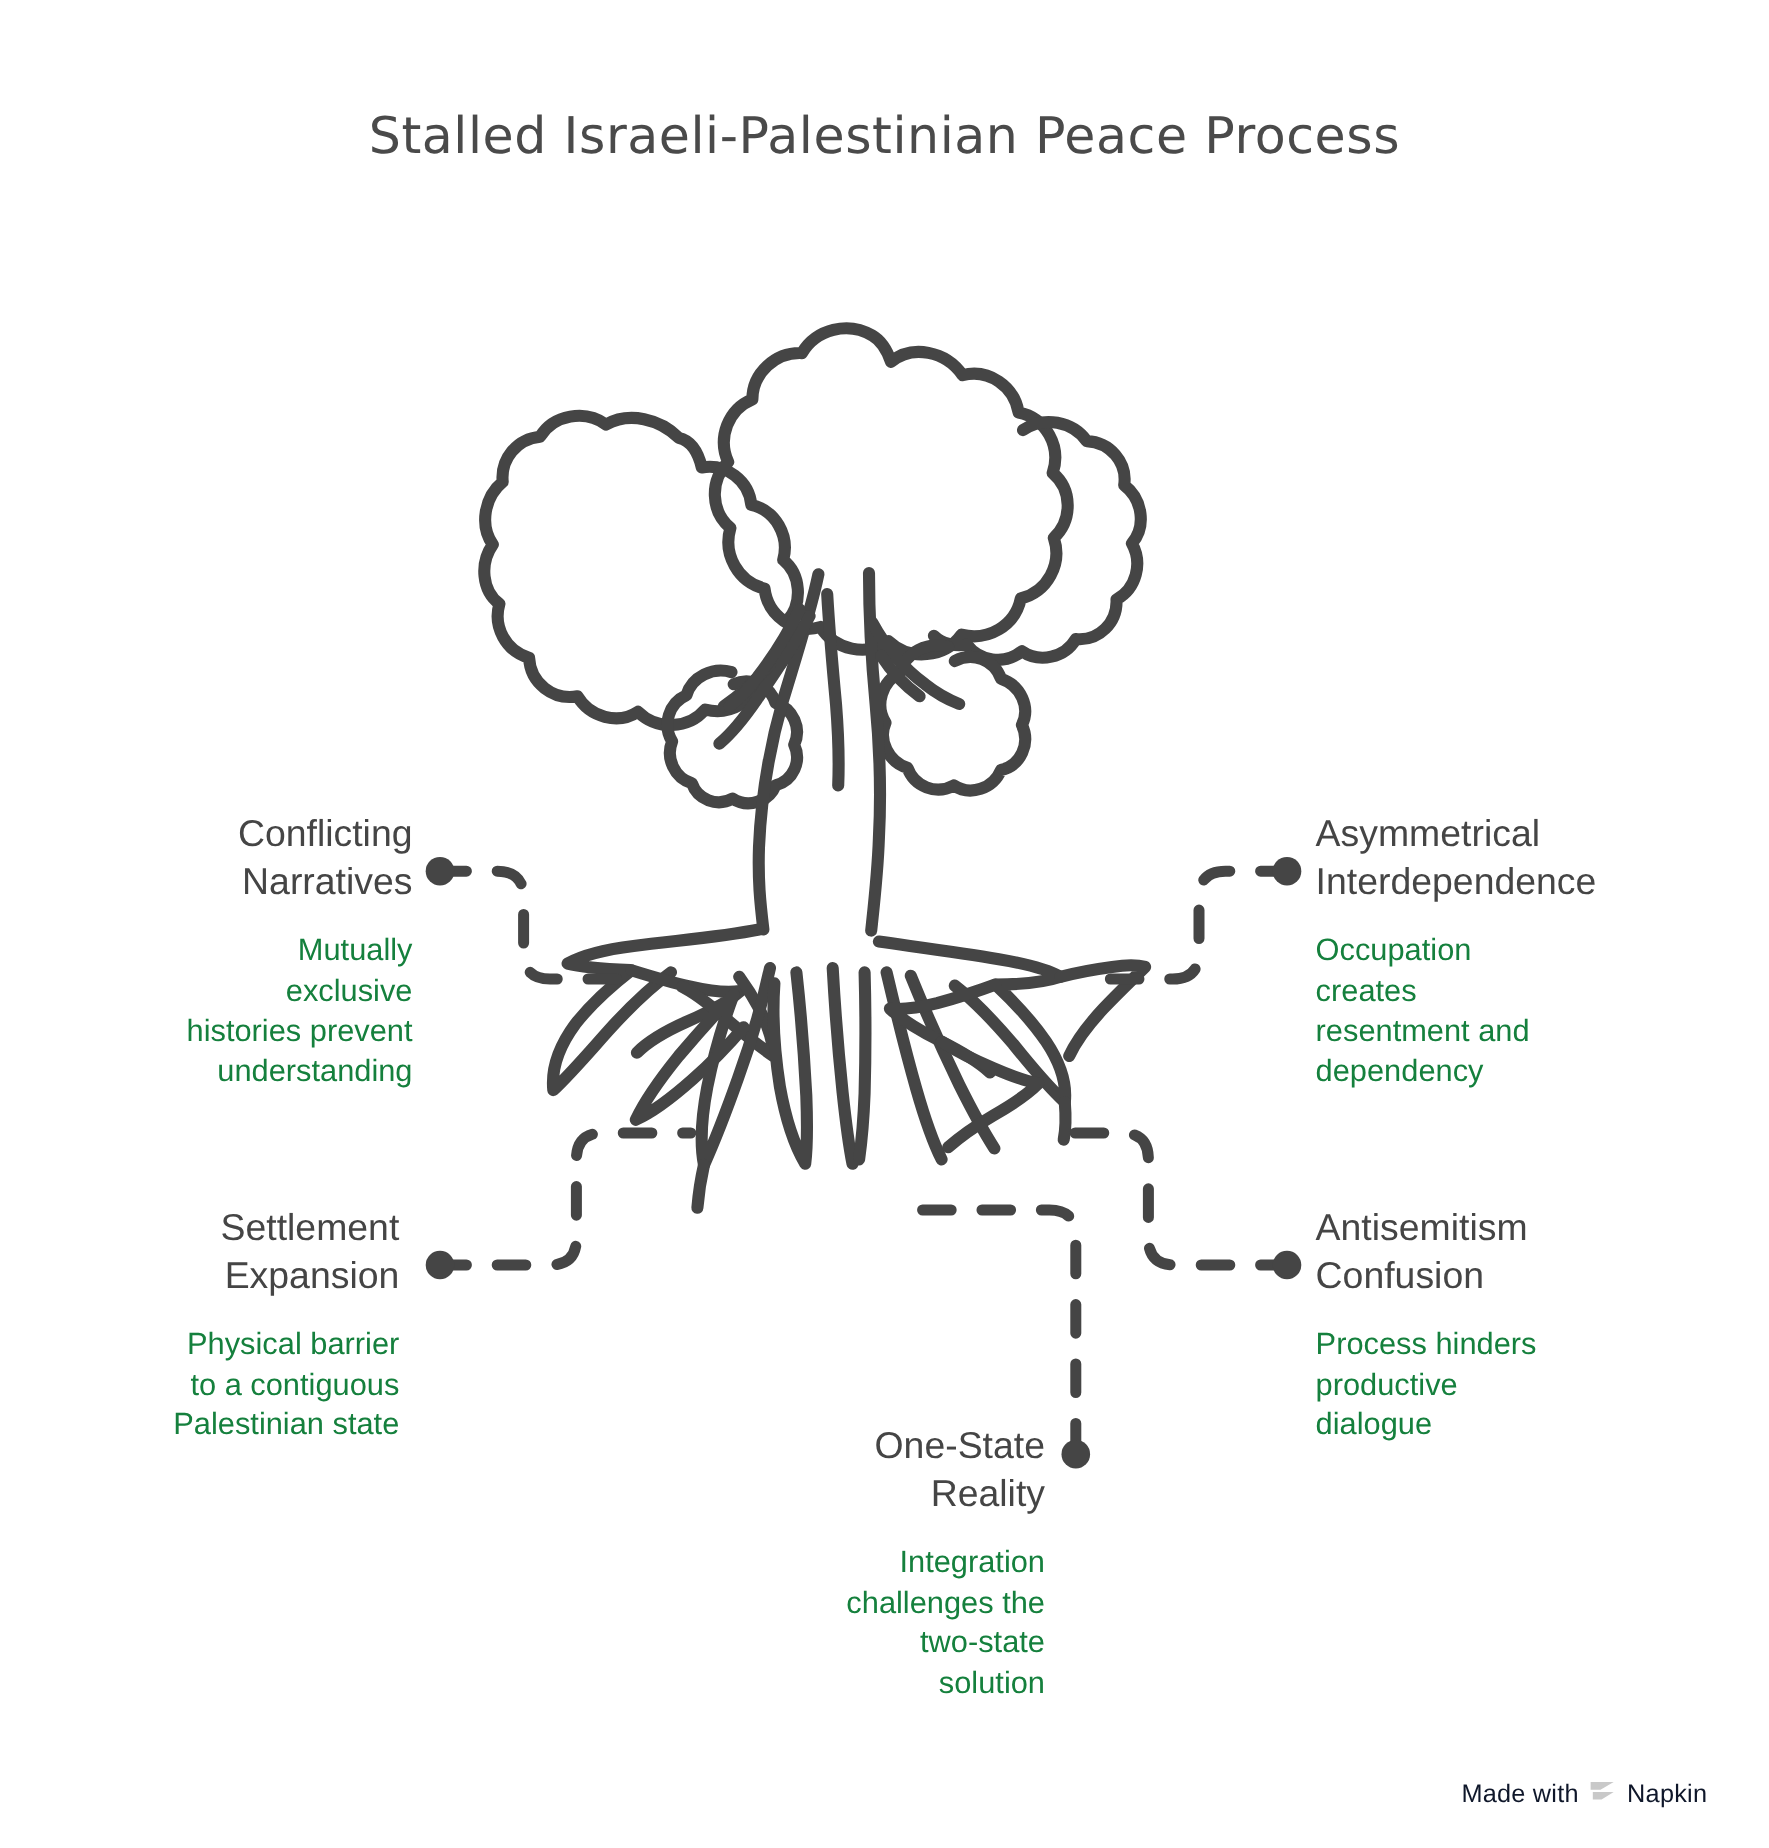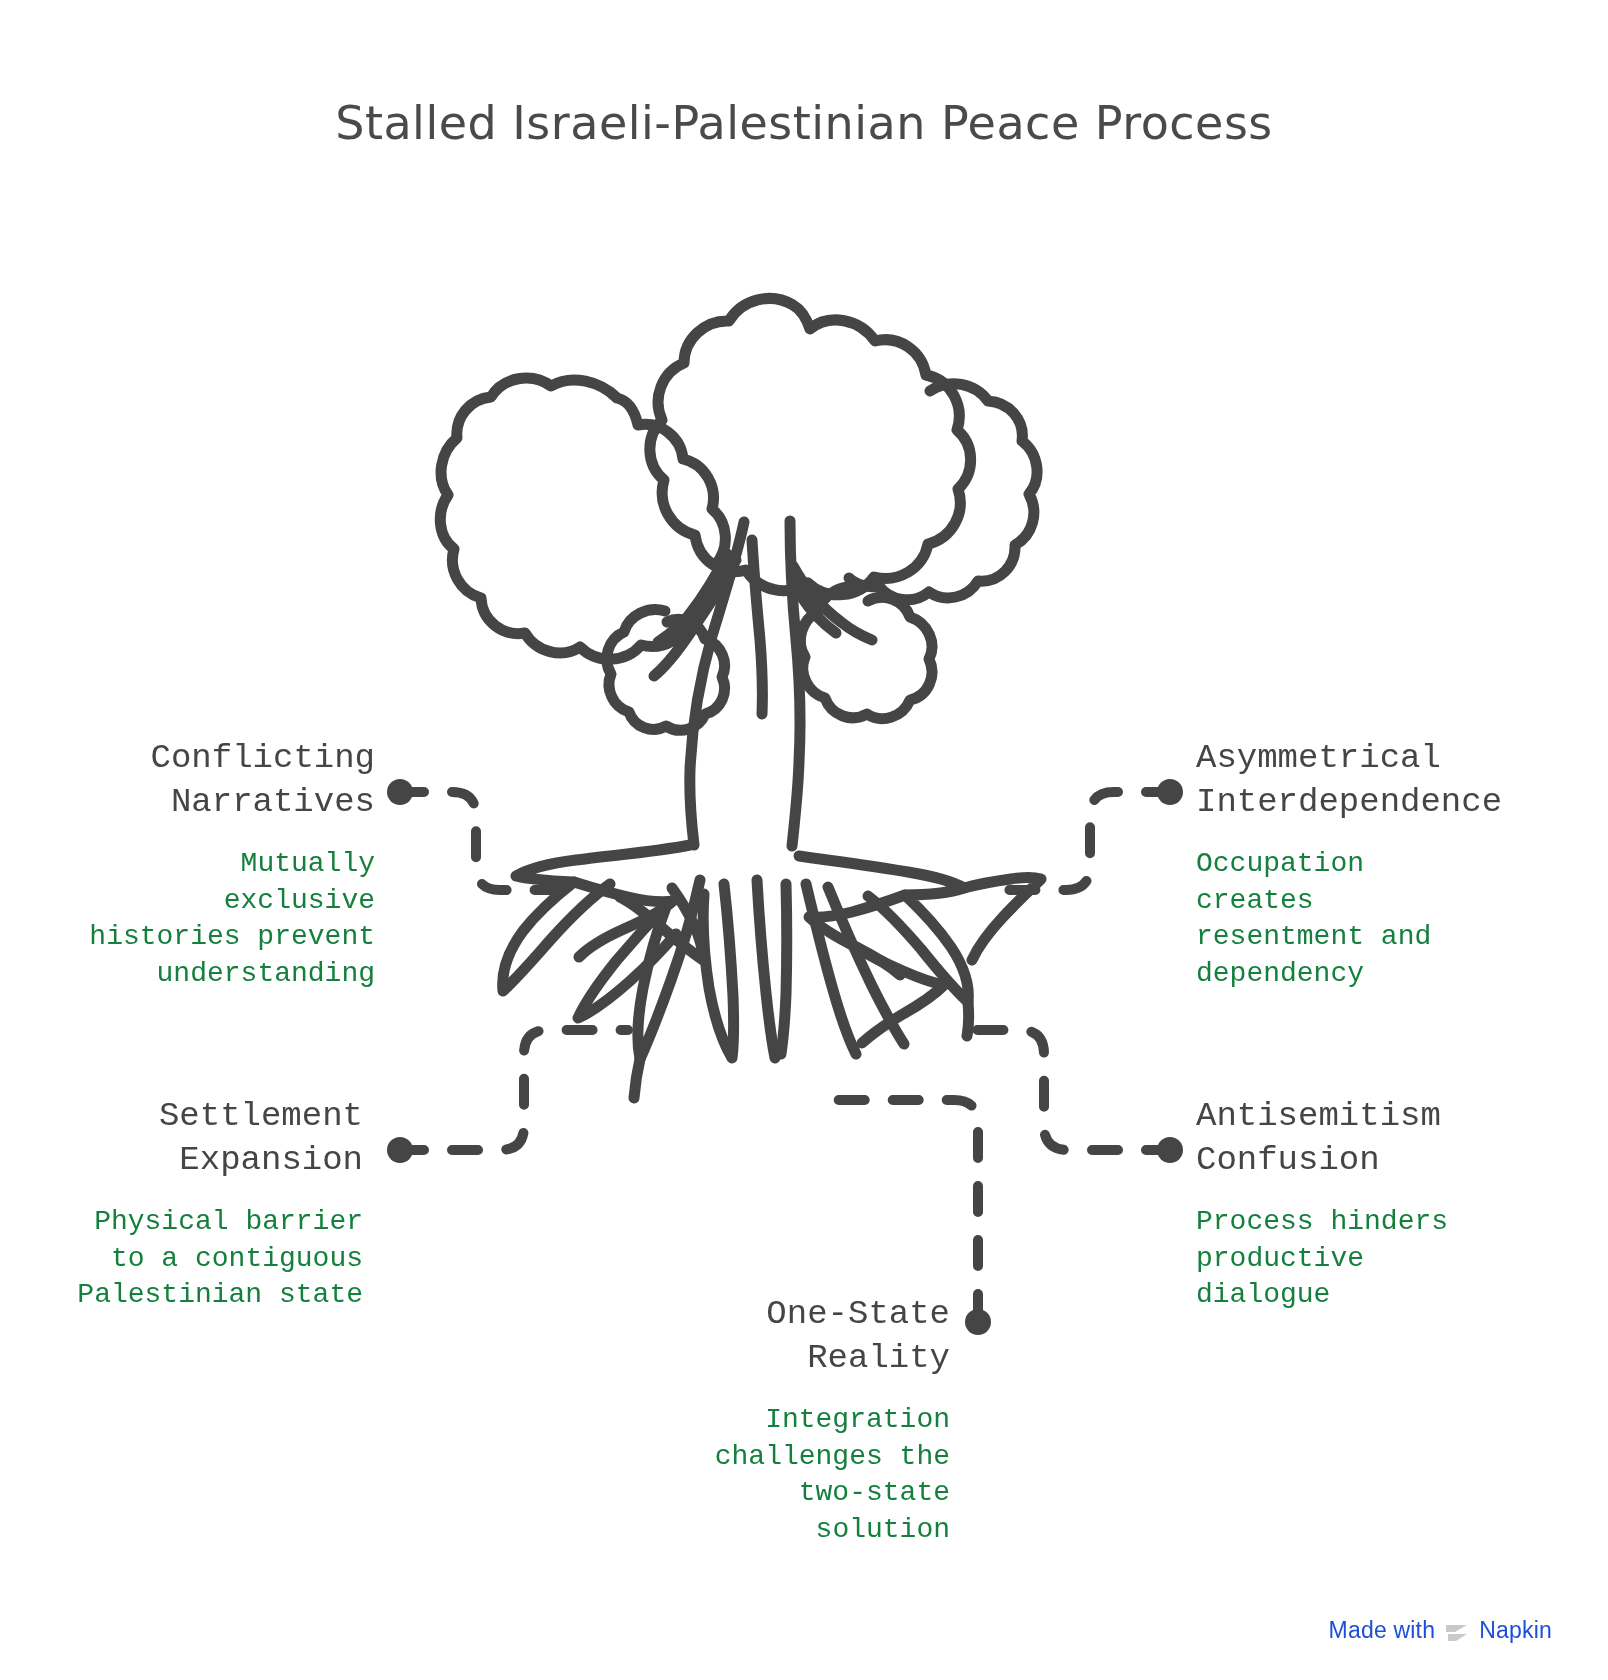--- a/index.html
+++ b/index.html
@@ -38,21 +38,21 @@
     left: 0;
     top: 0;
     width: 1608px;
     height: 1680px;
   }
 
   
   .node-label {
     position: absolute;
     color: #4a4a4a;
-    font-family: Liberation Mono, monospace;
+    font-family: Liberation Sans, sans-serif;
     line-height: 1.30;
   }
   .node-title {
     font-size: 34px;
     font-weight: 400;
     color: #454545;
     white-space: pre-line;
   }
   .node-desc {
     font-size: 28px;
@@ -63,23 +63,23 @@
   }
   .align-right { text-align: right; }
   .align-left  { text-align: left; }
 
   
   #watermark {
     position: absolute;
     right: 56px;
     bottom: 36px;
     display: flex;
-    align-items: flex-end;
+    align-items: flex-start;
     gap: 9px;
-    color: #1d4ed8;
+    color: #0f172a;
     font-family: "Liberation Sans", sans-serif;
     font-size: 23px;
     letter-spacing: 0.2px;
     margin-left: 45px;
   }
   #watermark .wm-logo {
     display: inline-block;
     width: 26px;
     height: 22px;
     line-height: 0;

